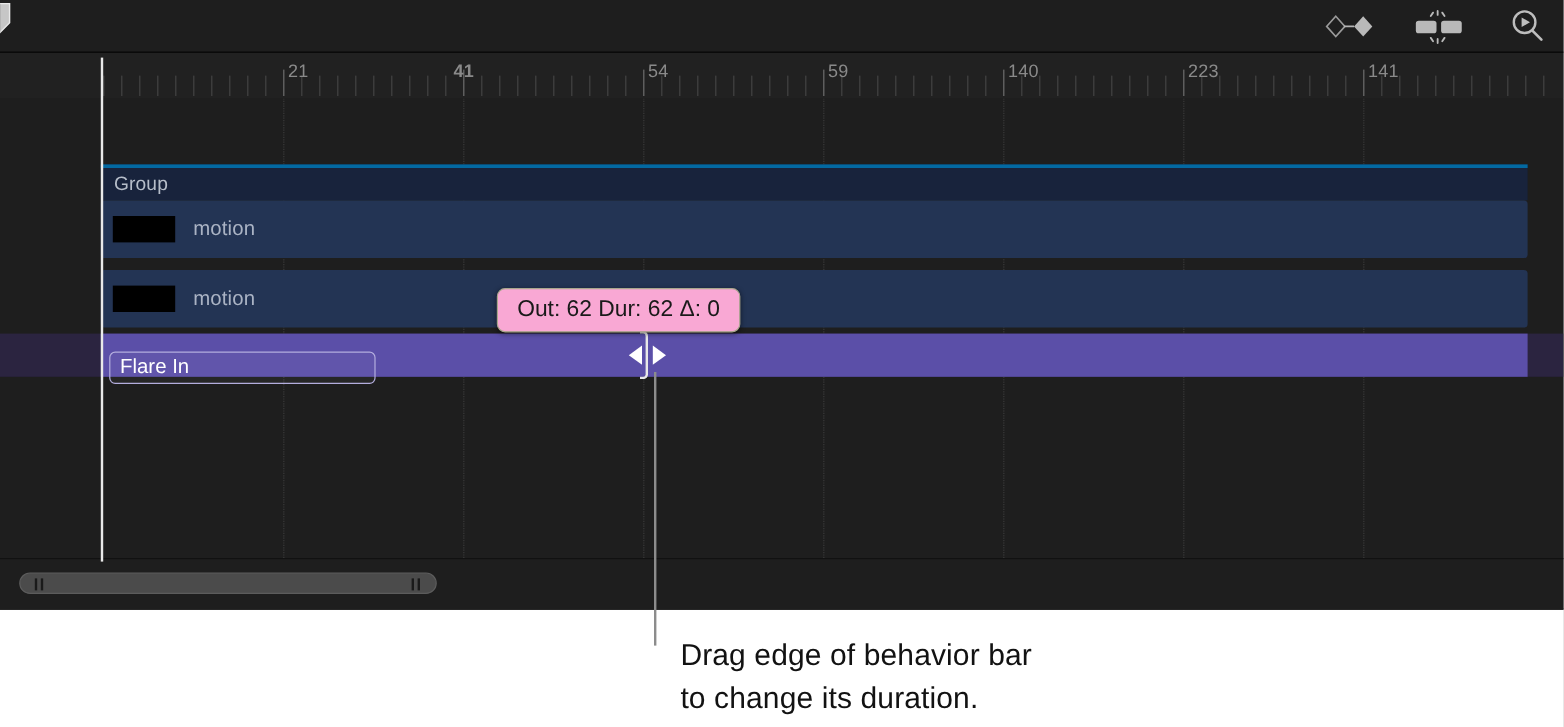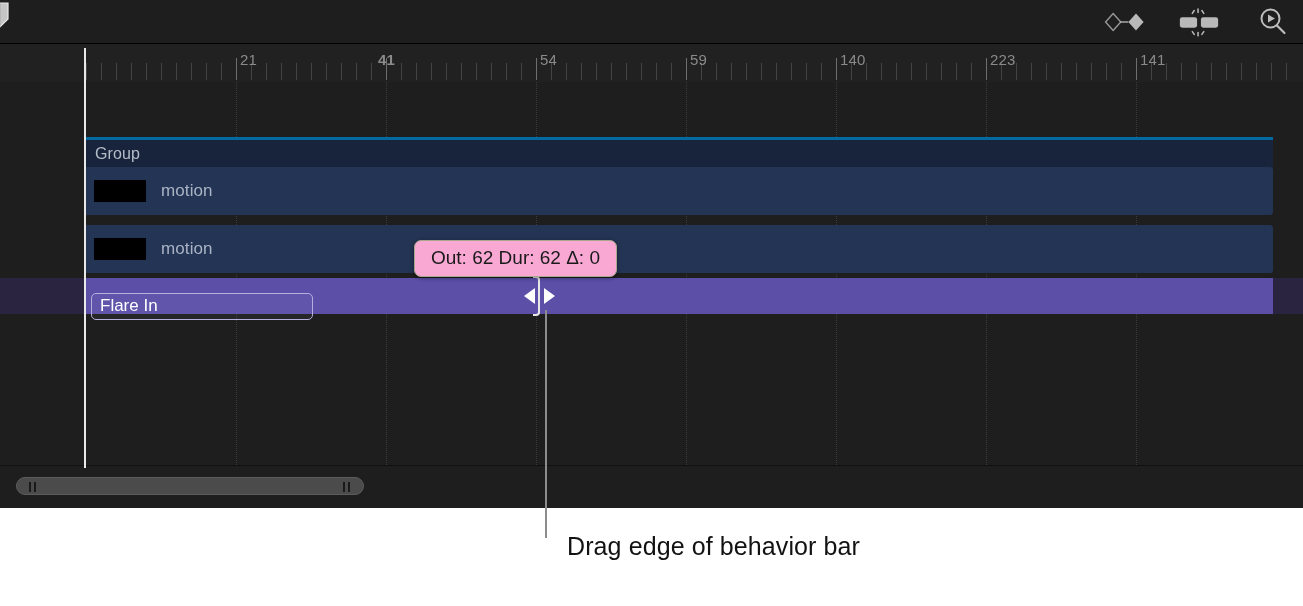--- a/index.html
+++ b/index.html
@@ -364,15 +364,16 @@
           <span class="grip" style="left:331px;"></span>
         </div>
       </div>
     </div>
 
   </div>
 
   <div class="callout-line"></div>
   <div class="callout-text">
     <div>Drag edge of behavior bar</div>
+    <div>to change its duration.</div>
   </div>
 
 </div>
 
 </body></html>

